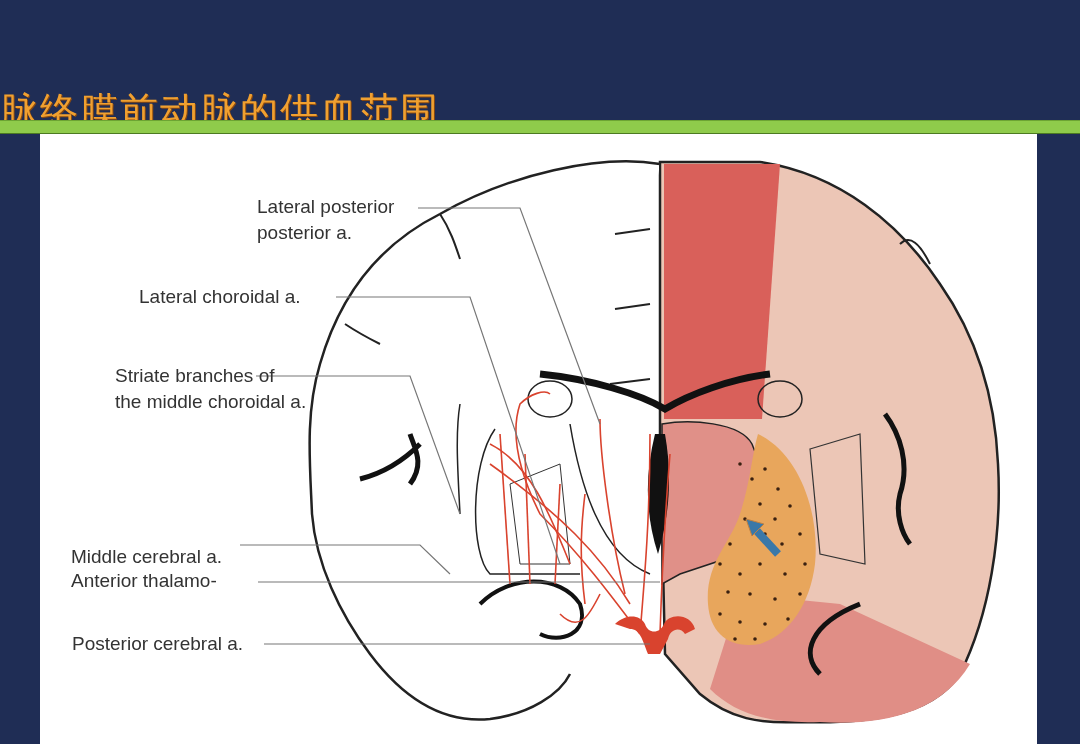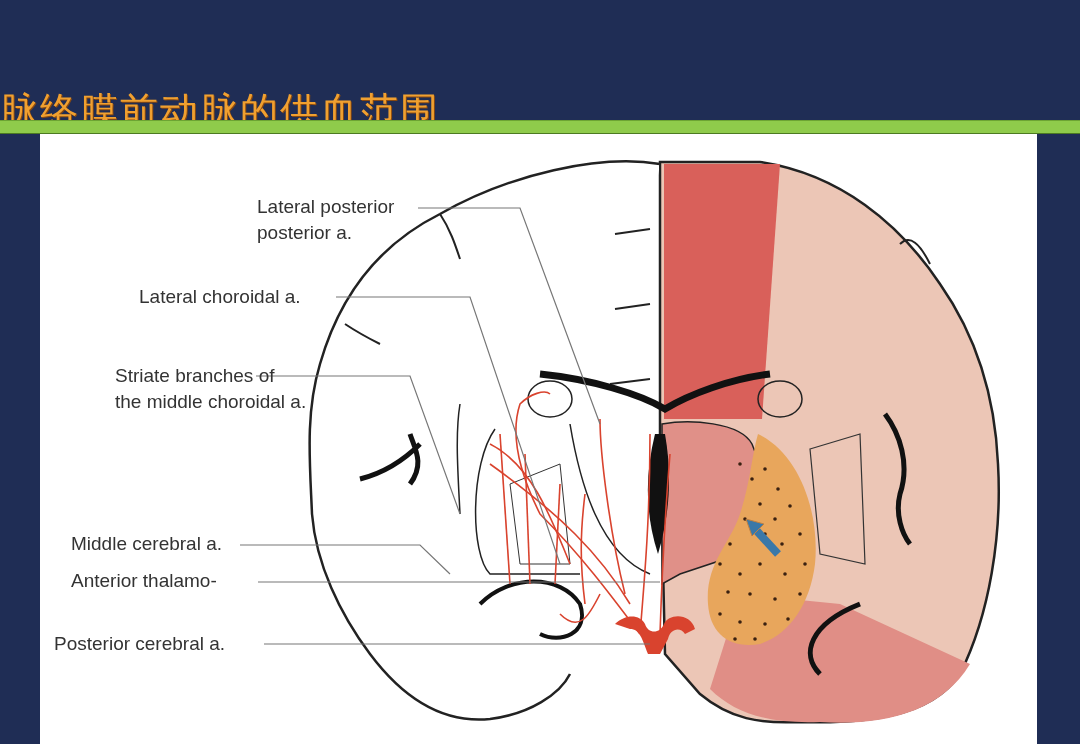--- a/index.html
+++ b/index.html
@@ -122,23 +122,23 @@
     <div>Lateral posterior</div>
     <div>posterior a.</div>
   </div>
   <div class="lbl" style="left:99px;top:150px;">
     <div>Lateral choroidal a.</div>
   </div>
   <div class="lbl" style="left:31px;top:229px;margin-left:44px;">
     <div>Striate branches of</div>
     <div>the middle choroidal a.</div>
   </div>
-  <div class="lbl" style="left:31px;top:397px;text-align:right;">
+  <div class="lbl" style="left:31px;top:410px;text-align:right;">
     <div>Middle cerebral a.</div>
   </div>
   <div class="lbl" style="left:31px;top:434px;">
     <div>Anterior thalamo-</div>
   </div>
-  <div class="lbl" style="left:14px;top:497px;">
+  <div class="lbl" style="left:32px;top:497px;">
     <div>Posterior cerebral a.</div>
   </div>
   <div class="fig-letter">a</div>
 </div>
 
 </body></html>

